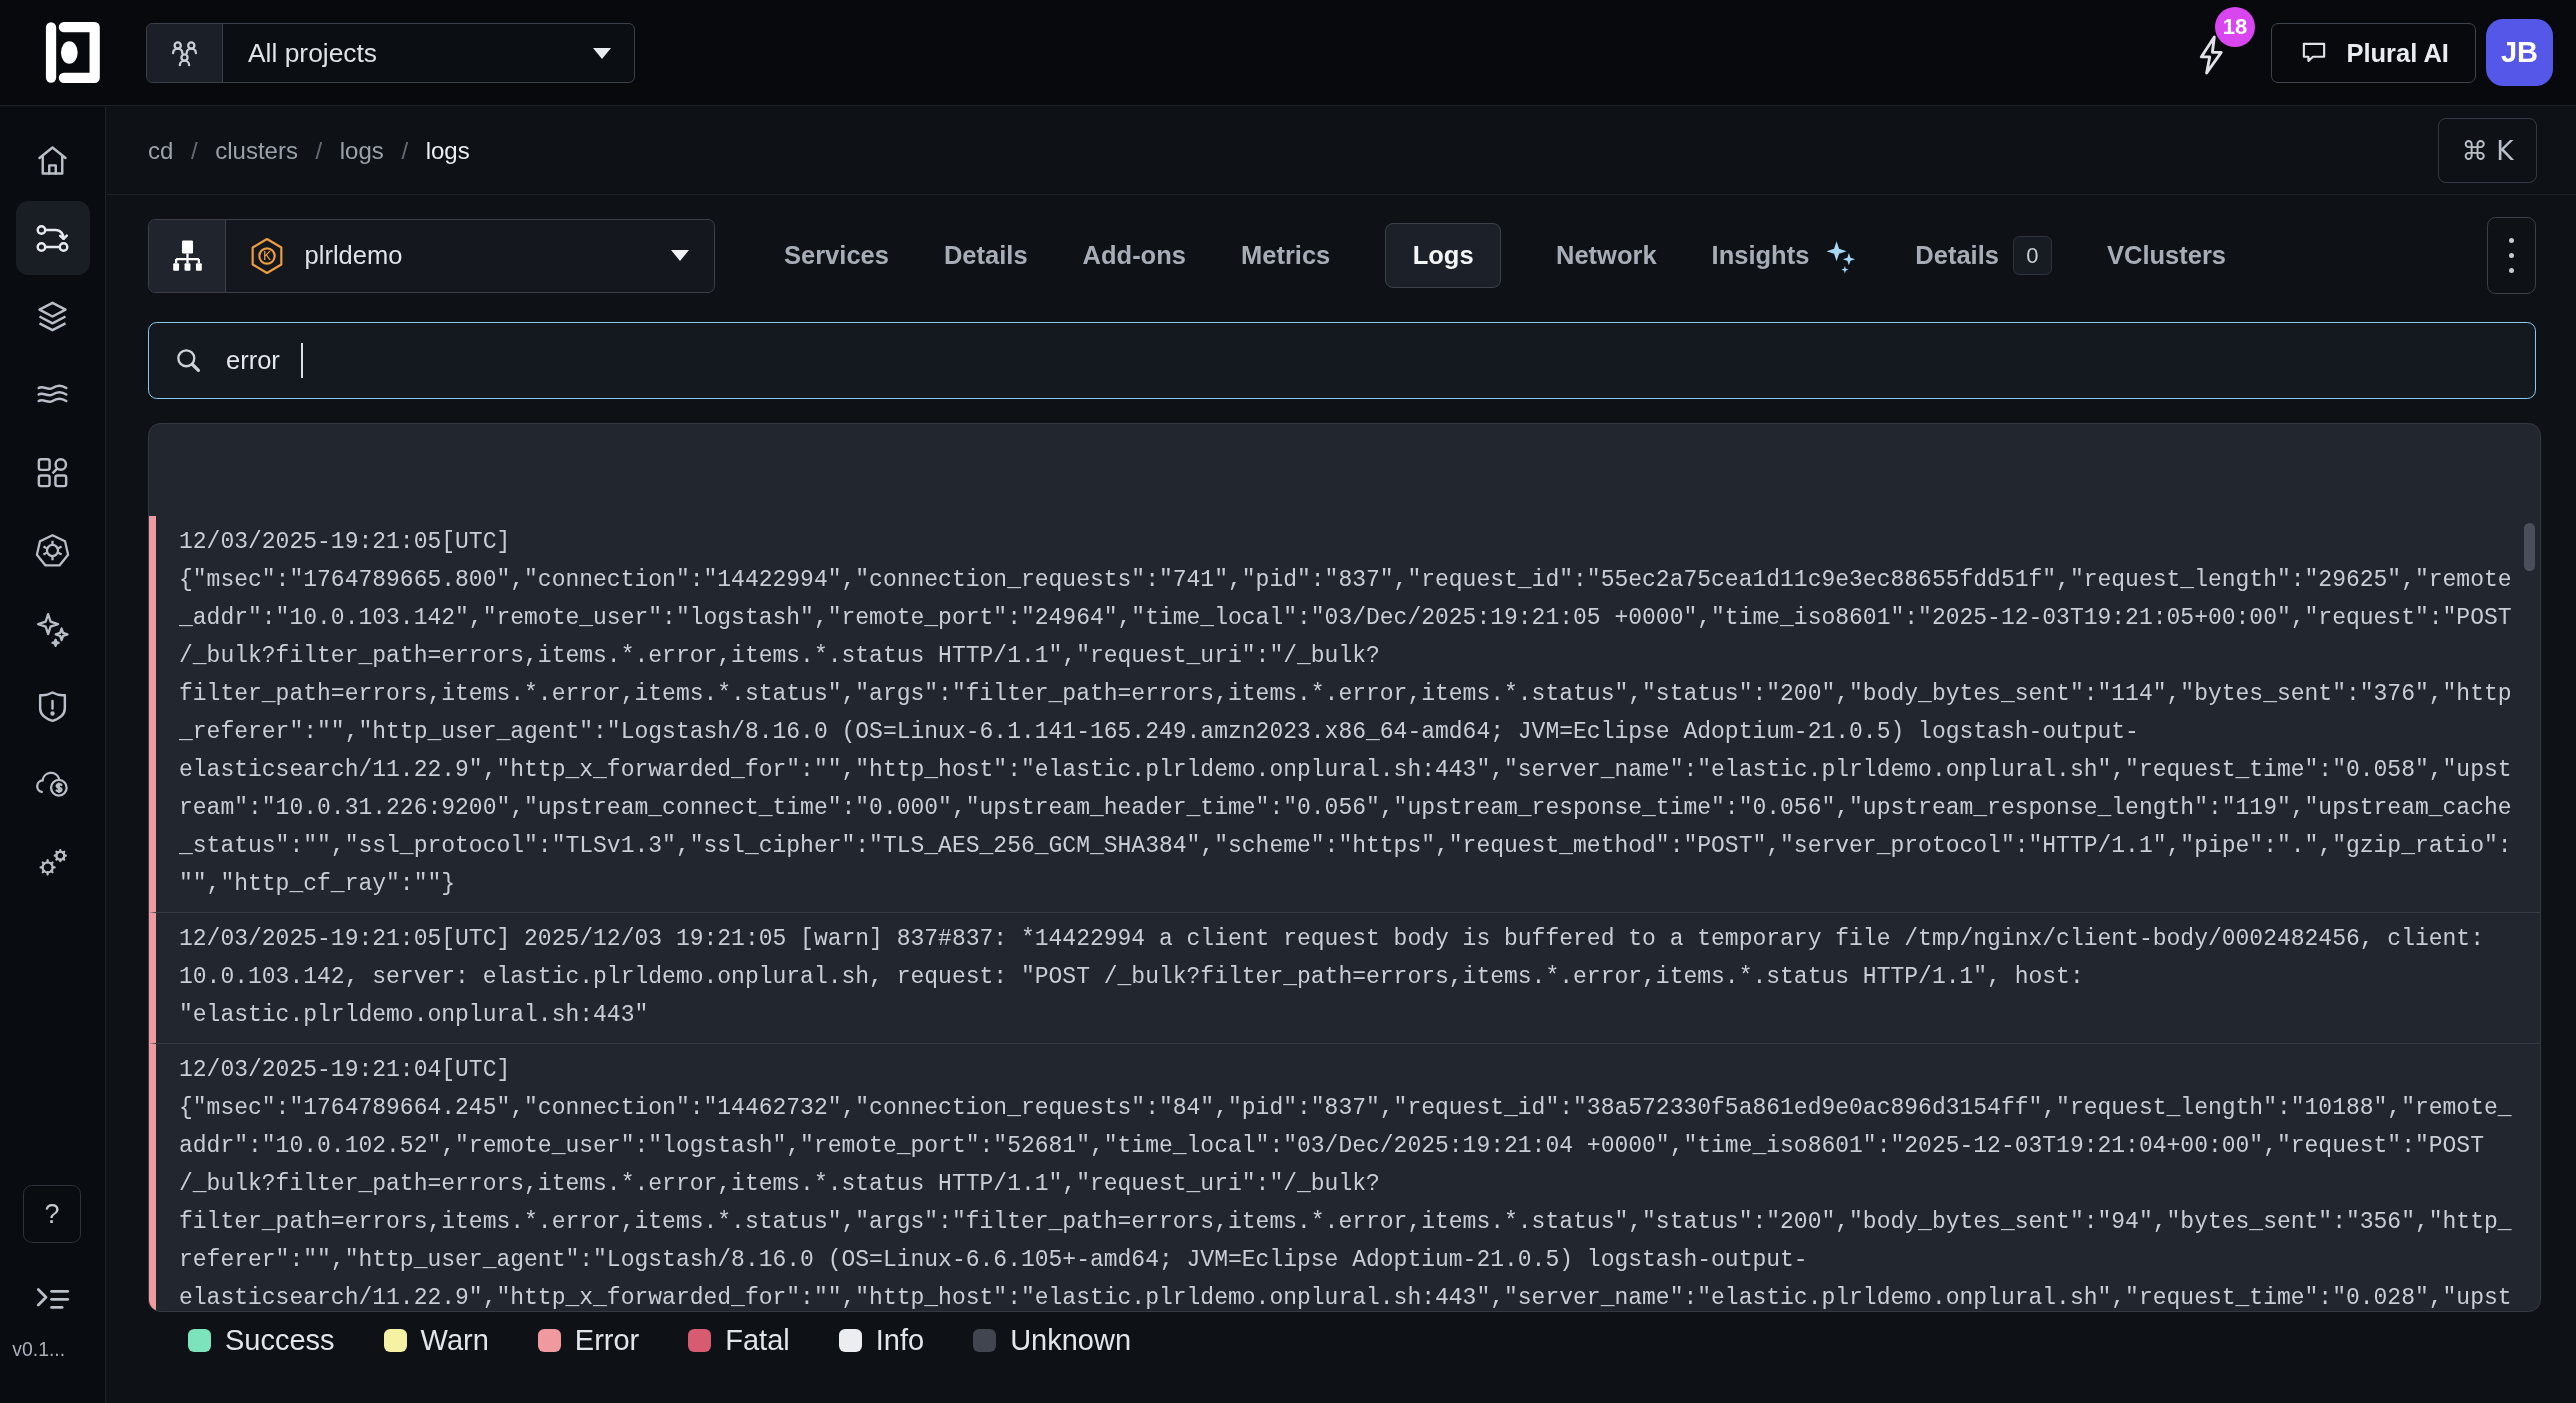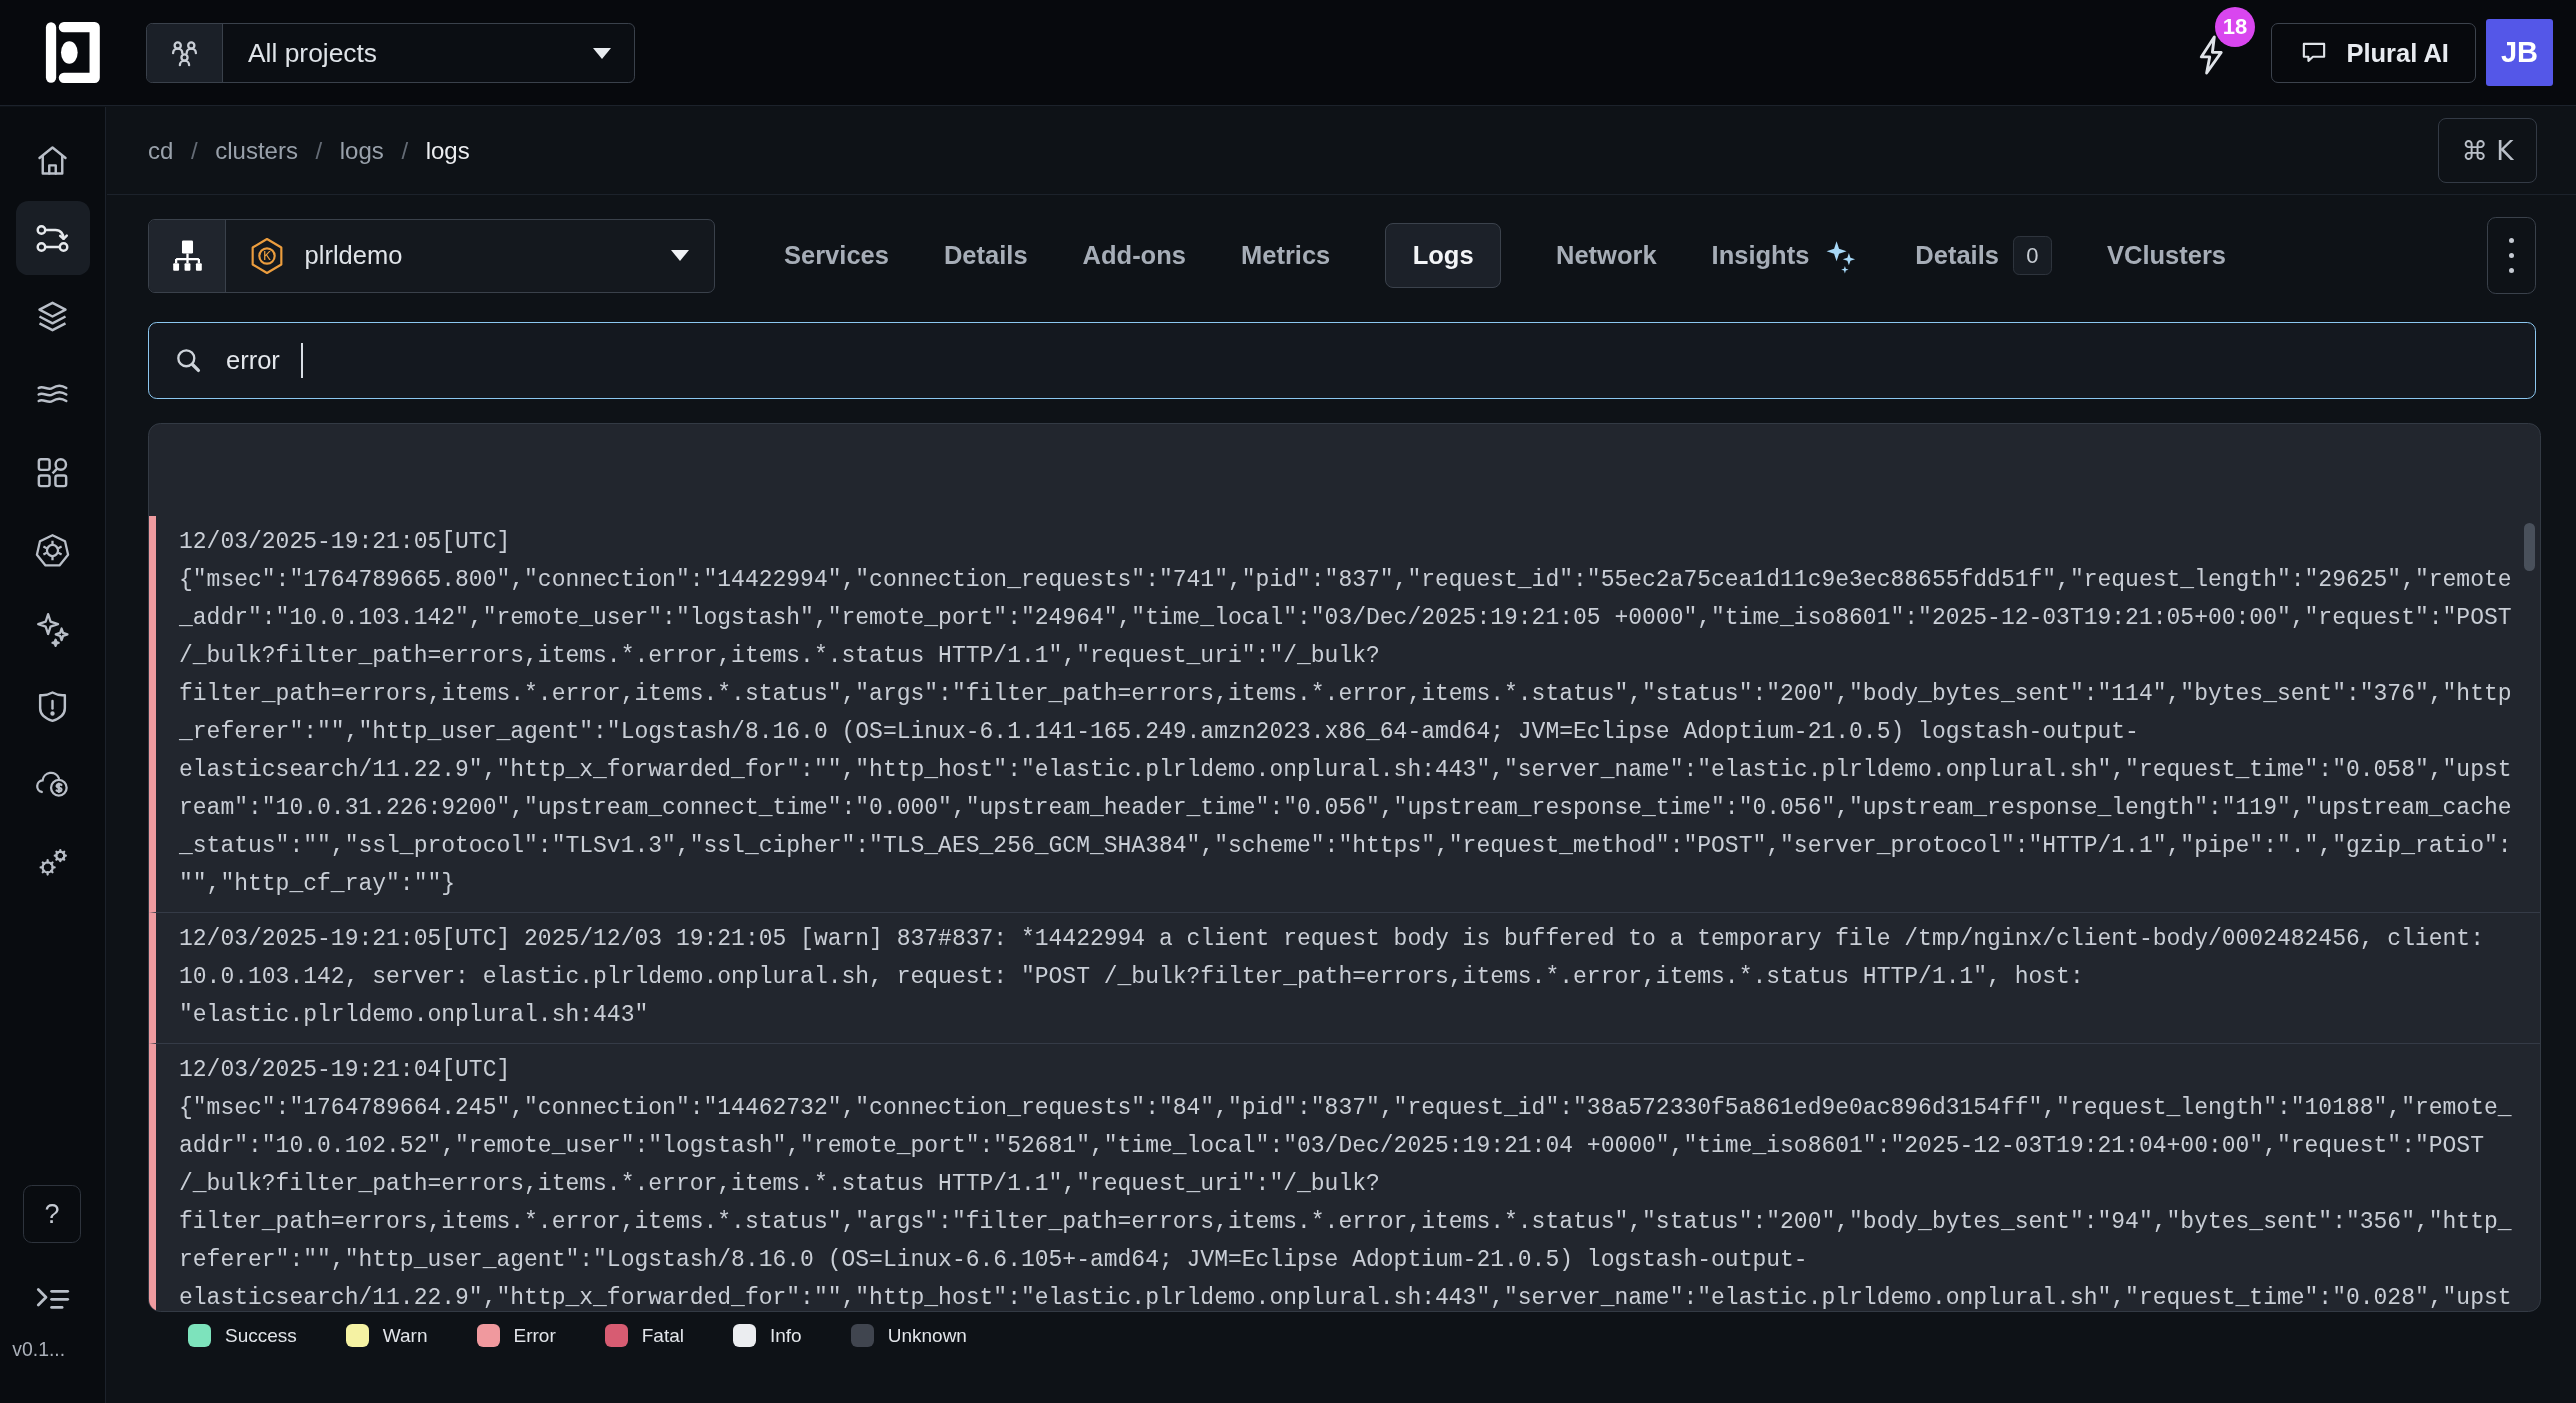--- a/index.html
+++ b/index.html
@@ -12,21 +12,21 @@
   .logo { position:absolute; left:35px; top:14px; width:77px; height:77px; color:#ffffff; }
   .project-select { position:absolute; left:146px; top:23px; width:489px; height:60px; border:1.3px solid #3a414b; border-radius:6.2px; display:flex; align-items:center; background:#0b0e13; cursor:pointer;text-align:right; }
   .ps-icon { width:76px; height:100%; background:#1b2028; border-right:1.3px solid #3a414b; display:flex; align-items:center; justify-content:center; color:#c9ced6; border-radius:5.3px 0 0 5.3px; }
   .ps-label { padding-left:25px; font-size:26.4px; color:#dfe3e8; }
   .tri { width:0; height:0; border-left:9.7px solid transparent; border-right:9.7px solid transparent; border-top:11.4px solid currentColor; }
   .ps-tri { margin-left:auto; margin-right:23px; color:#e8ebef; }
   .bolt-btn { position:absolute; left:2189px; top:32px; width:46px; height:46px; color:#dfe3e8; cursor:pointer; }
   .badge18 { position:absolute; left:2215px; top:7px; min-width:40px; height:40px; border-radius:20px; color:#ffffff; font-size:22px; font-weight:700; display:flex; align-items:center; justify-content:center; padding:0 7px; }
   .ai-btn { position:absolute; left:2271px; top:23px; height:60px; padding:0 26.4px; border:1.3px solid #3c434d; border-radius:7px; display:flex; align-items:center; gap:16px; font-size:25.5px; font-weight:600; color:#e8ebf0; cursor:pointer; background:transparent; }
   .ai-btn .chat { color:#dfe3e8; }
-  .avatar { position:absolute; left:2486px; top:19.4px; width:67px; height:67px; border-radius:3px; display:flex; align-items:center; justify-content:center; font-size:29px; font-weight:600; color:#ffffff; cursor:pointer; }
+  .avatar { position:absolute; left:2486px; top:19.4px; width:67px; height:67px; border-radius:17px; display:flex; align-items:center; justify-content:center; font-size:29px; font-weight:600; color:#ffffff; cursor:pointer; }
 
   
   .sidebar { position:absolute; left:0; top:107px; width:106px; bottom:0; background:#090c10; border-right:0.9px solid #1c222b; }
   .side-icons { display:flex; flex-direction:column; align-items:center; padding-top:30px; gap:32px; }
   .side-icon { width:46px; height:46px; display:flex; align-items:center; justify-content:center; color:#b9bfc8; cursor:pointer; }
   .side-icon svg { width:39px; height:39px; }
   .side-sel { width:74px; height:74px; margin:-14px 0; background:#191e25; border-radius:12.3px; display:flex; align-items:center; justify-content:center; }
   .side-sel .side-icon { color:#e6e9ed; }
   .help-btn { position:absolute; left:23px; top:1078px; width:58px; height:58px; border:1.3px solid #2e343d; border-radius:8.8px; display:flex; align-items:center; justify-content:center; font-size:27px; color:#c5cad2; cursor:pointer; }
   .term-btn { position:absolute; left:32px; top:1171px; width:42px; height:42px; color:#b9bfc8; cursor:pointer; }
@@ -66,21 +66,21 @@
   .dd-btn { height:55px; padding:0 23px; border:1.3px solid #3d434e; border-radius:7px; background:#272c34; color:#9aa2ac; font-size:24px; display:flex; align-items:center; gap:23px; cursor:pointer; }
   .dd-btn .tri { border-left-width:8.8px; border-right-width:8.8px; border-top-width:10.6px; }
   .live-btn { margin-left:auto; height:55px; padding:0 26.4px; border:1.3px solid #3d434e; border-radius:7px; background:#262b33; display:flex; align-items:center; gap:16px; font-size:25px; font-weight:600; color:#e8ebef; cursor:pointer; }
   .live-dot { width:18.5px; height:18.5px; border-radius:50%; }
   .log-list { position:absolute; left:0; right:0; top:92px; bottom:0; overflow:hidden; }
   .log-row { border-left:7px solid #a16207; padding:7px 23px 8.8px 23px; font-family:Liberation Mono, monospace; font-size:23px; line-height:38px; color:#c9ced6; white-space:pre-wrap; overflow-wrap:anywhere; cursor:pointer; }
   .log-row + .log-row { border-top:1.8px solid #353b47; }
   .scroll-thumb { position:absolute; right:5.3px; top:99px; width:10.6px; height:48px; border-radius:5.3px; background:#49505b; cursor:grab; }
 
   
-  .legend-row { position:absolute; left:188px; top:1324px; display:flex; align-items:center; gap:49px; font-size:19px; color:#e2e5ea; }
+  .legend-row { position:absolute; left:188px; top:1324px; display:flex; align-items:center; gap:49px; font-size:29px; color:#e2e5ea; }
   .legend-item { display:flex; align-items:center; gap:14px; }
   .swatch { width:23px; height:23px; border-radius:6.2px; }
 </style>
 </head>
 <body>
 
 <div class="topbar">
   <div class="logo">
     <svg viewBox="0 0 24 24" fill="none" stroke="currentColor" stroke-width="3.2" stroke-linecap="round">
       <path d="M5 4.2v15.6"></path>

